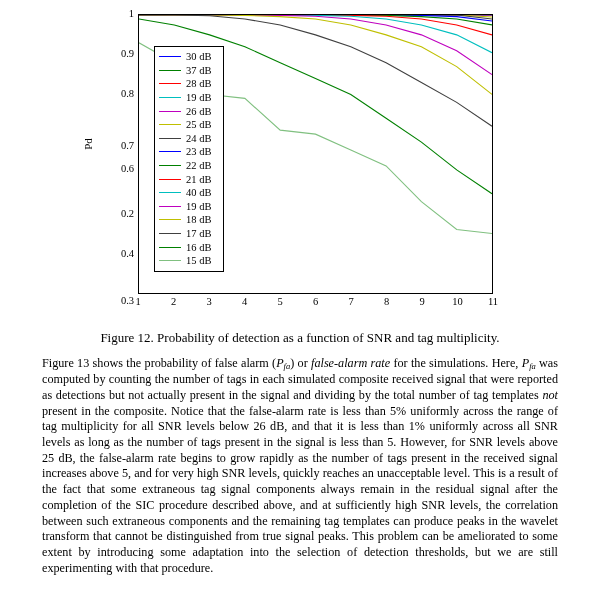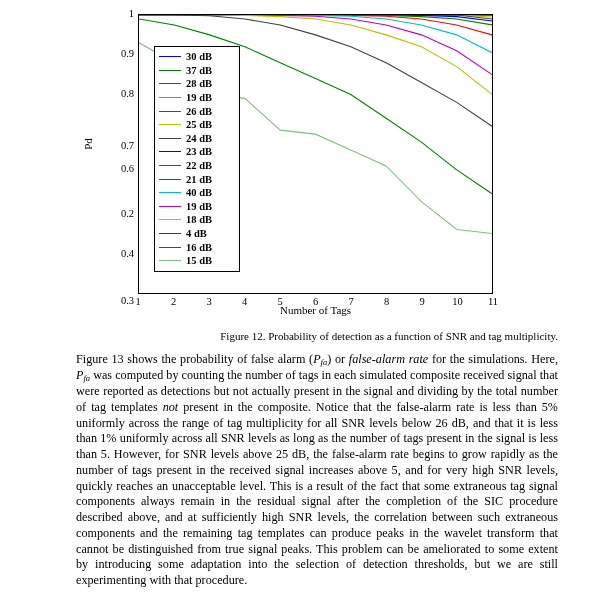--- a/index.html
+++ b/index.html
@@ -91,26 +91,25 @@
     text-align: center;
     width: 14px;
     margin-left: -7px;
   }
 
   
   .legend {
     position: absolute;
     left: 112px;
     top: 42px;
-    width: 86px;
+    width: 70px;
     background: #ffffff;
     border: 1px solid #000;
     padding: 3px 4px 3px 4px;
     box-sizing: border-box;
-    font-weight: bold;
   }
   .legend-row {
     display: flex;
     align-items: center;
     height: 13.6px;
   }
   .legend-swatch {
     width: 22px;
     height: 0;
     border-top-width: 1.4px;
@@ -118,33 +117,32 @@
     margin-right: 5px;
     flex: 0 0 auto;
   }
   .legend-label {
     font-size: 10.5px;
     font-family: "Liberation Serif", serif;
     white-space: nowrap;
   }
 
   .figure-caption {
-    text-align: right;
-    font-size: 11px;
+    text-align: center;
+    font-size: 13px;
     margin-top: 6px;
     margin-bottom: 10px;
   }
 
   
   .body-text {
     font-size: 12.2px;
     line-height: 1.29;
     text-align: justify;
     text-justify: inter-word;
-    margin-left: 34px;
   }
   .body-text p {
     margin: 0;
     text-indent: 0;
   }
   i { font-style: italic; }
   .sub { font-size: 8.5px; vertical-align: -0.25em; font-style: italic; }
 </style>
 </head>
 <body>
@@ -235,21 +233,21 @@
         <div class="legend-row">
           <span class="legend-swatch" style="border-top-color: rgb(191, 0, 191);"></span>
           <span class="legend-label">19 dB</span>
         </div>
         <div class="legend-row">
           <span class="legend-swatch" style="border-top-color: rgb(191, 191, 0);"></span>
           <span class="legend-label">18 dB</span>
         </div>
         <div class="legend-row">
           <span class="legend-swatch" style="border-top-color: rgb(64, 64, 64);"></span>
-          <span class="legend-label">4 dB</span>
+          <span class="legend-label">17 dB</span>
         </div>
         <div class="legend-row">
           <span class="legend-swatch" style="border-top-color: rgb(0, 128, 0);"></span>
           <span class="legend-label">16 dB</span>
         </div>
         <div class="legend-row">
           <span class="legend-swatch" style="border-top-color: rgb(128, 192, 128);"></span>
           <span class="legend-label">15 dB</span>
         </div>
       </div>
@@ -261,21 +259,20 @@
       <div class="xtick" style="left:106.5px;">4</div>
       <div class="xtick" style="left:142px;">5</div>
       <div class="xtick" style="left:177.5px;">6</div>
       <div class="xtick" style="left:213px;">7</div>
       <div class="xtick" style="left:248.5px;">8</div>
       <div class="xtick" style="left:284px;">9</div>
       <div class="xtick" style="left:319.5px;">10</div>
       <div class="xtick" style="left:355px;">11</div>
     </div>
 
-    <div class="xlabel">Number of Tags</div>
   </div>
 
   <div class="figure-caption">Figure 12. Probability of detection as a function of SNR and tag multiplicity.</div>
 
   <div class="body-text">
     <p><span>Figure 13 shows the probability of false alarm (</span><i>P</i><span class="sub">fa</span><span>) or </span><i>false-alarm rate</i><span> for the simulations. Here, </span><i>P</i><span class="sub">fa</span><span> was computed by counting the number of tags in each simulated composite received signal that were reported as detections but not actually present in the signal and dividing by the total number of tag templates </span><i>not</i><span> present in the composite. Notice that the false-alarm rate is less than 5% uniformly across the range of tag multiplicity for all SNR levels below 26 dB, and that it is less than 1% uniformly across all SNR levels as long as the number of tags present in the signal is less than 5. However, for SNR levels above 25 dB, the false-alarm rate begins to grow rapidly as the number of tags present in the received signal increases above 5, and for very high SNR levels, quickly reaches an unacceptable level. This is a result of the fact that some extraneous tag signal components always remain in the residual signal after the completion of the SIC procedure described above, and at sufficiently high SNR levels, the correlation between such extraneous components and the remaining tag templates can produce peaks in the wavelet transform that cannot be distinguished from true signal peaks. This problem can be ameliorated to some extent by introducing some adaptation into the selection of detection thresholds, but we are still experimenting with that procedure.</span></p>
   </div>
 
 </div>
 

